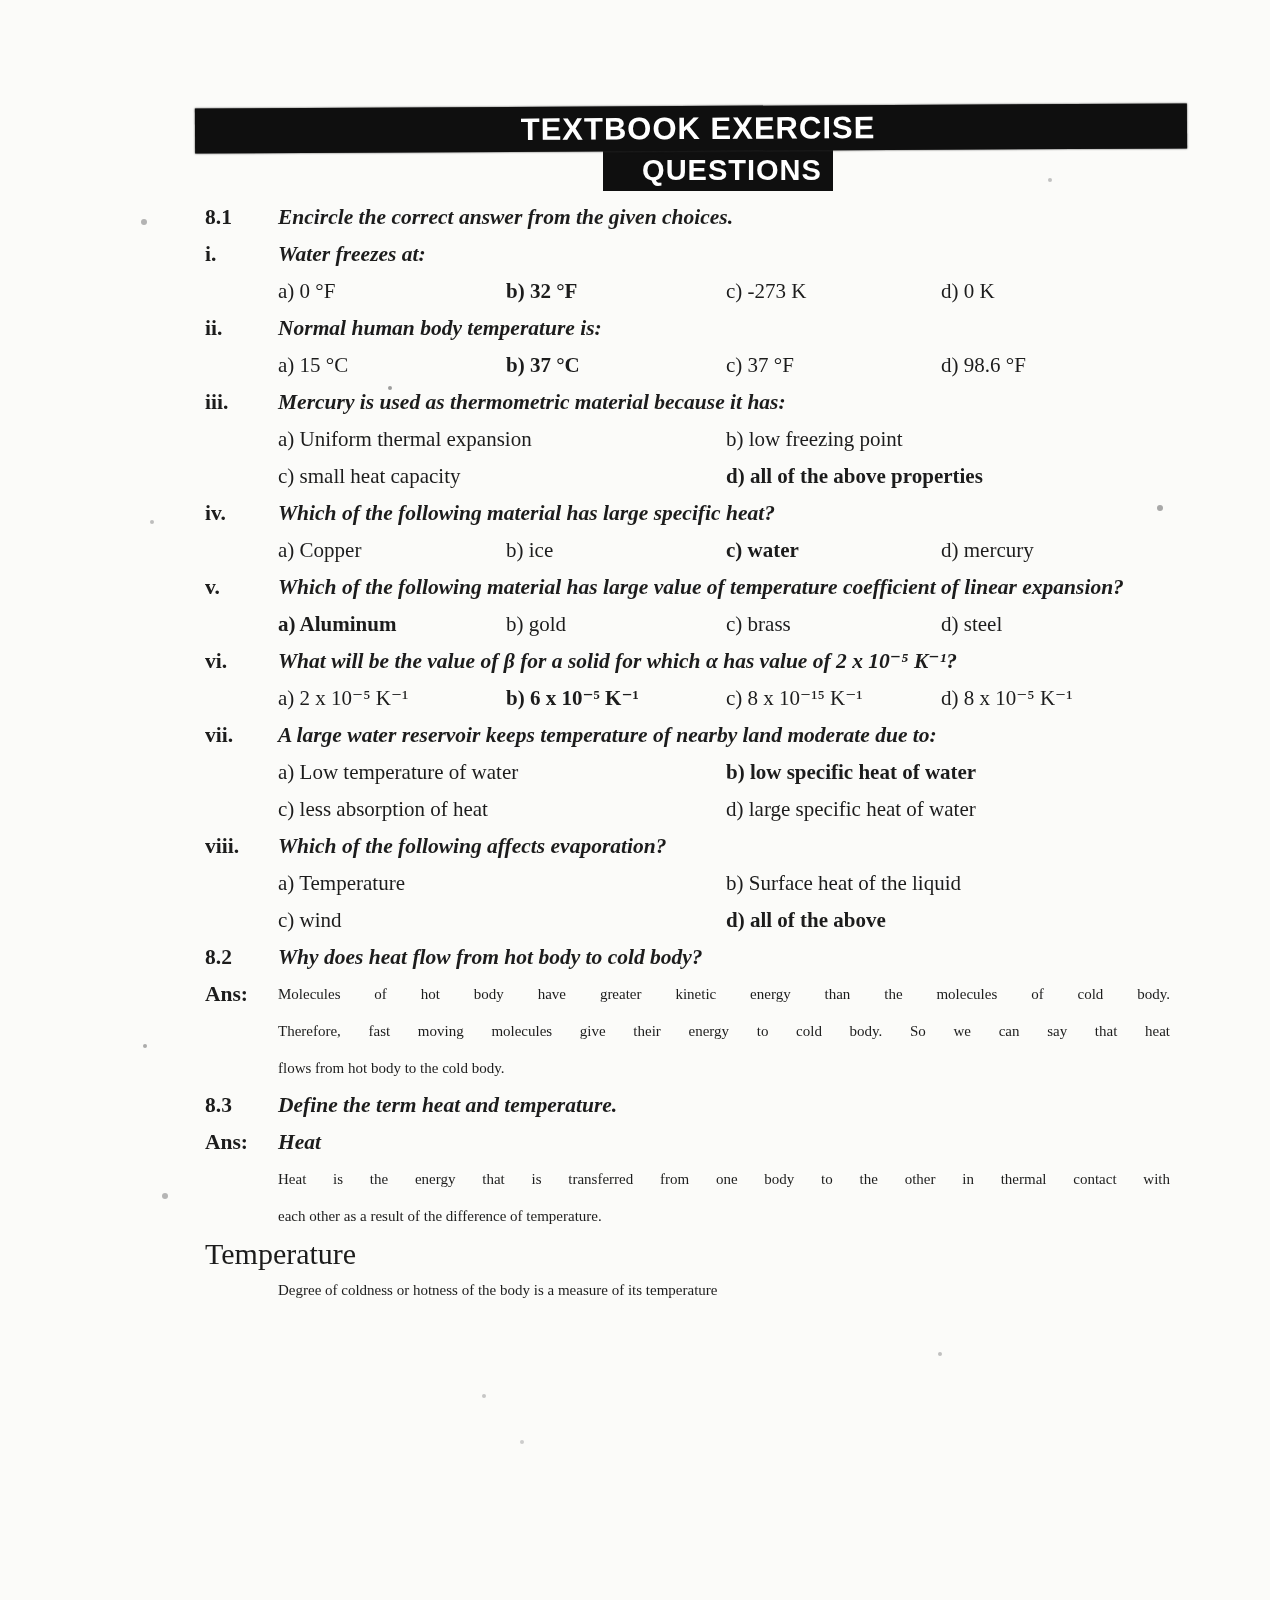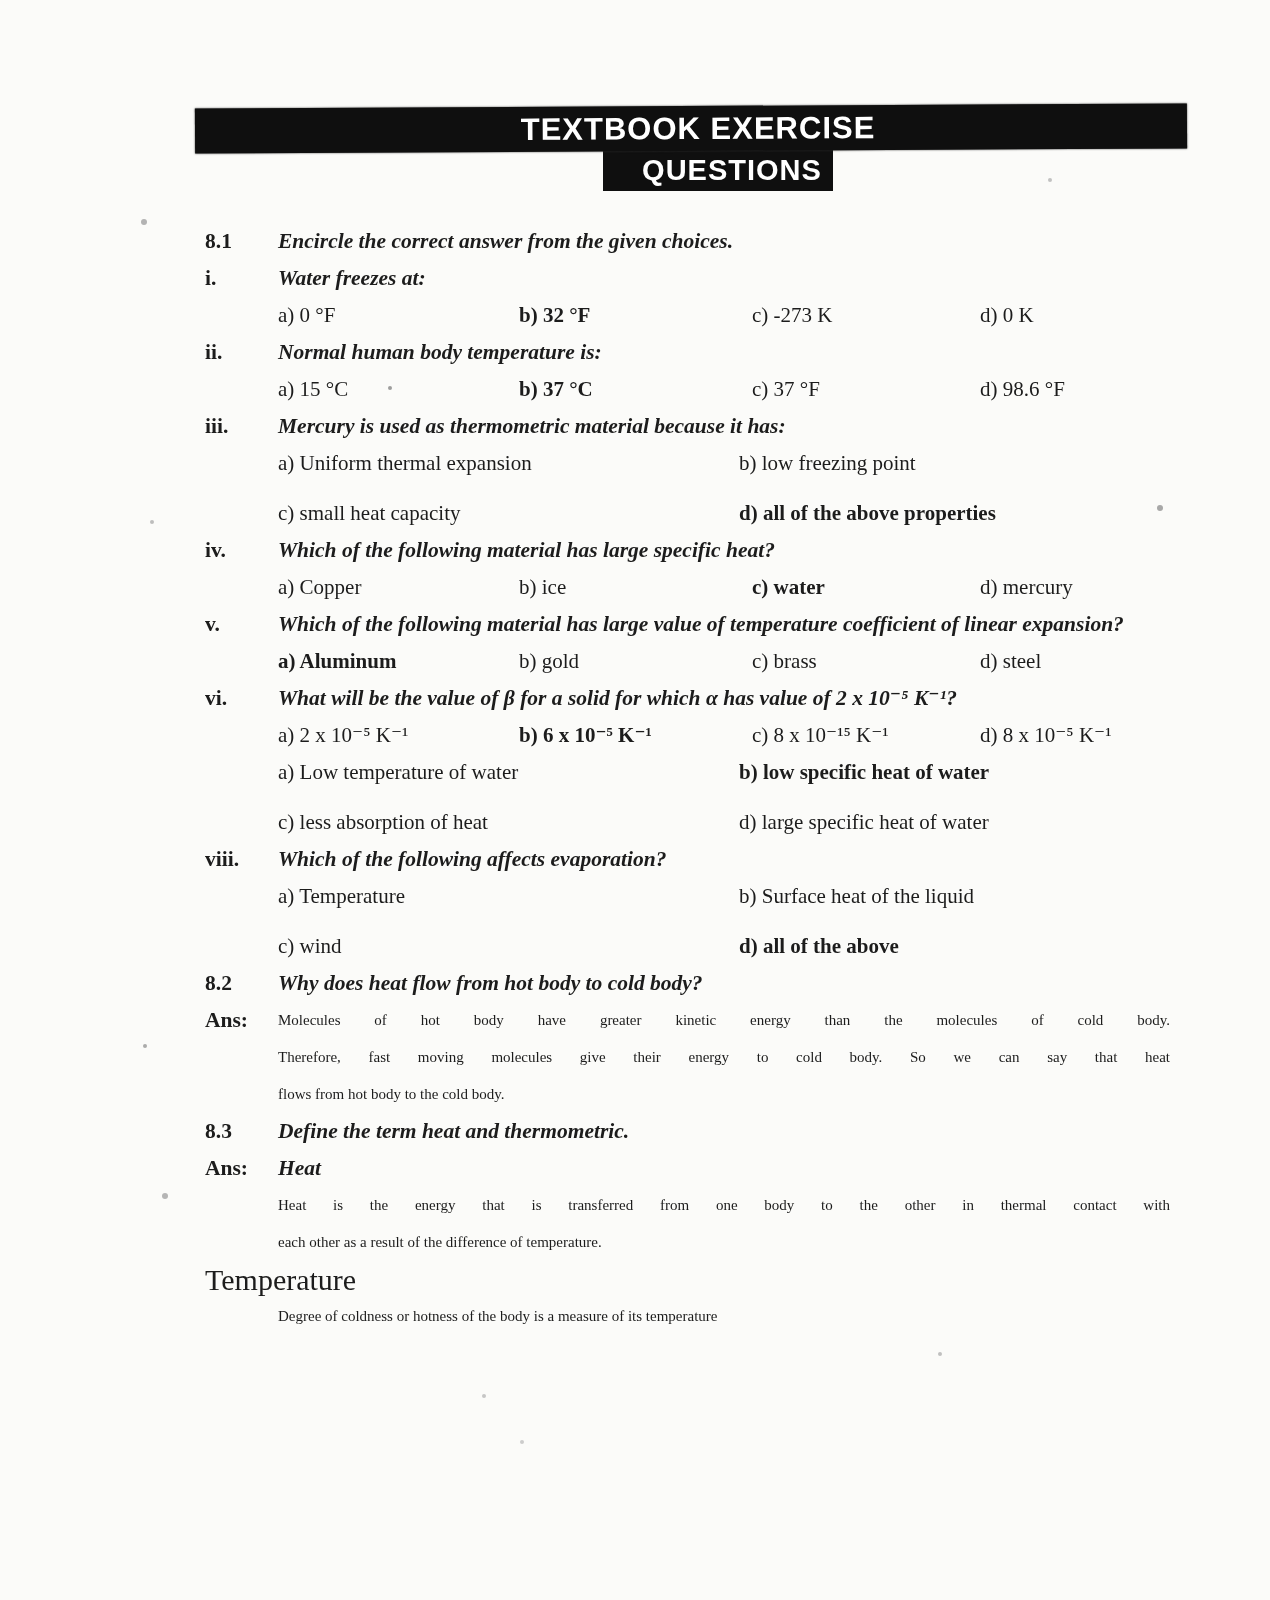--- a/index.html
+++ b/index.html
@@ -28,26 +28,26 @@
   .subbanner{
     width:202px;height:41px;margin-left:398px;margin-top:-1px;
     background:var(--banner_bg,#0f0f0f);
     display:flex;align-items:center;justify-content:center;padding-left:28px;
   }
   .subbanner span{
     color:var(--banner_text,#fff);
     font-family:"Liberation Sans","DejaVu Sans",sans-serif;
     font-weight:bold;font-size:29px;letter-spacing:1px;
   }
-  .qlist{margin-top:32px;}
+  .qlist{margin-top:8px;}
   .row{display:flex;align-items:flex-start;}
   .num{flex:0 0 73px;width:73px;line-height:37px;font-size:21.5px;}
   .b{font-weight:bold;}
   .qtext{flex:1;line-height:37px;font-size:21.5px;font-style:italic;}
-  .opts{flex:1;display:grid;gap:13px;}
+  .opts{flex:1;display:grid;}
   .c4{grid-template-columns:228px 220px 215px 1fr;}
   .c2{grid-template-columns:448px 1fr;}
   .opt{line-height:37px;font-size:21px;white-space:nowrap;}
   .ans{flex:1;}
   .ansline{line-height:37px;font-size:15px;}
   .just{text-align:justify;text-align-last:justify;}
   .sideheading{line-height:37px;font-size:30px;font-weight:normal;}
   .specks{
     position:absolute;top:0;left:0;width:4px;height:4px;border-radius:50%;
     background:transparent;
@@ -156,20 +156,24 @@
         <div class="row">
           <div class="num"></div>
           <div class="opts c4">
             <div class="opt">a) 2 x 10⁻⁵ K⁻¹</div>
             <div class="opt b">b) 6 x 10⁻⁵ K⁻¹</div>
             <div class="opt">c) 8 x 10⁻¹⁵ K⁻¹</div>
             <div class="opt">d) 8 x 10⁻⁵ K⁻¹</div>
           </div>
         </div>
         <div class="row">
+          <div class="num b">vii.</div>
+          <div class="qtext b">A large water reservoir keeps temperature of nearby land moderate due to:</div>
+        </div>
+        <div class="row">
           <div class="num"></div>
           <div class="opts c2">
             <div class="opt">a) Low temperature of water</div>
             <div class="opt b">b) low specific heat of water</div>
             <div class="opt">c) less absorption of heat</div>
             <div class="opt">d) large specific heat of water</div>
           </div>
         </div>
         <div class="row">
           <div class="num b">viii.</div>
@@ -195,21 +199,21 @@
     <div class="num b">Ans:</div>
     <div class="ans">
         <div class="ansline just">Molecules of hot body have greater kinetic energy than the molecules of cold body.</div>
         <div class="ansline just">Therefore, fast moving molecules give their energy to cold body. So we can say that heat</div>
         <div class="ansline">flows from hot body to the cold body.</div>
       </div>
   </div>
 
   <div class="row">
     <div class="num b">8.3</div>
-    <div class="qtext b">Define the term heat and thermometric.</div>
+    <div class="qtext b">Define the term heat and temperature.</div>
   </div>
   <div class="row">
     <div class="num b">Ans:</div>
     <div class="qtext b">Heat</div>
   </div>
   <div class="row">
     <div class="num"></div>
     <div class="ans">
         <div class="ansline just">Heat is the energy that is transferred from one body to the other in thermal contact with</div>
         <div class="ansline">each other as a result of the difference of temperature.</div>

